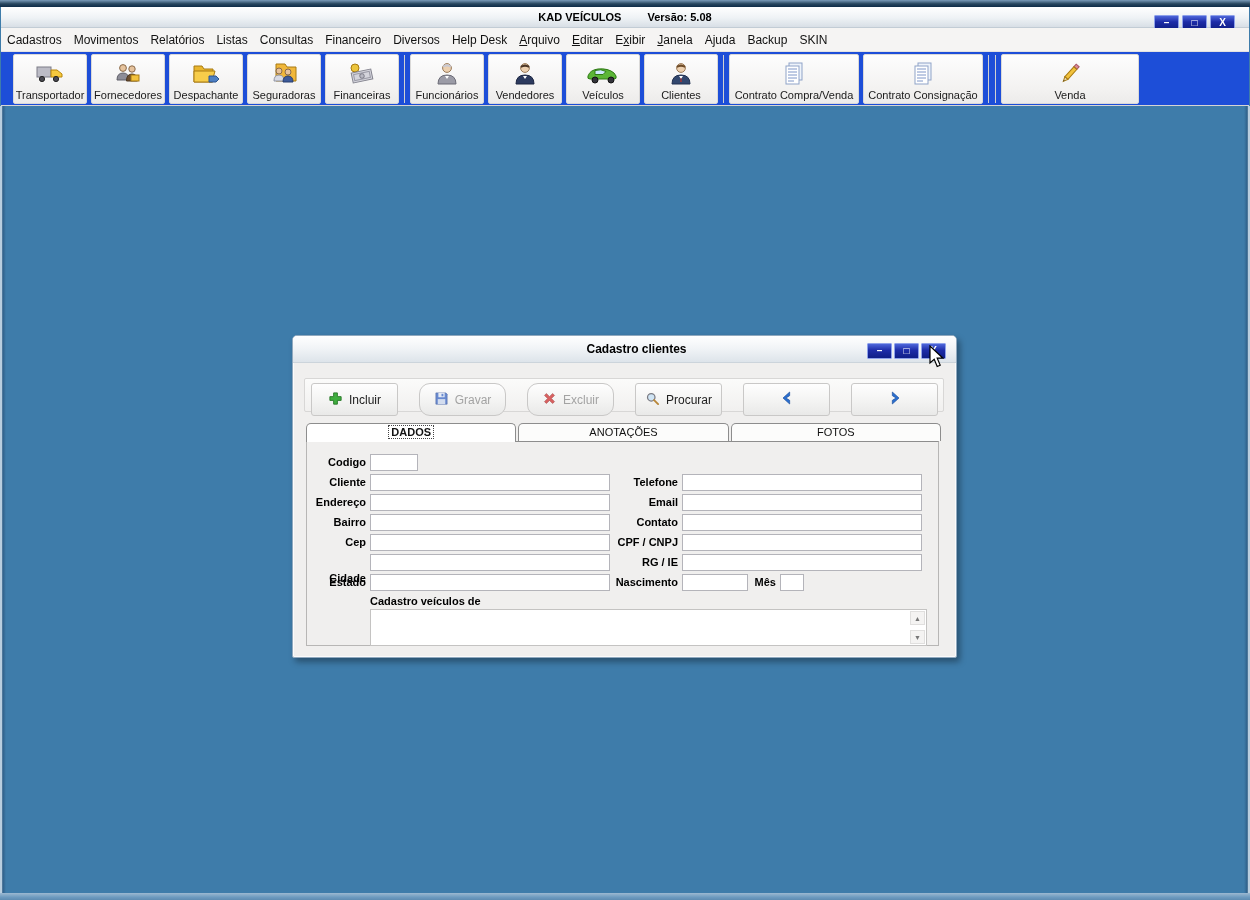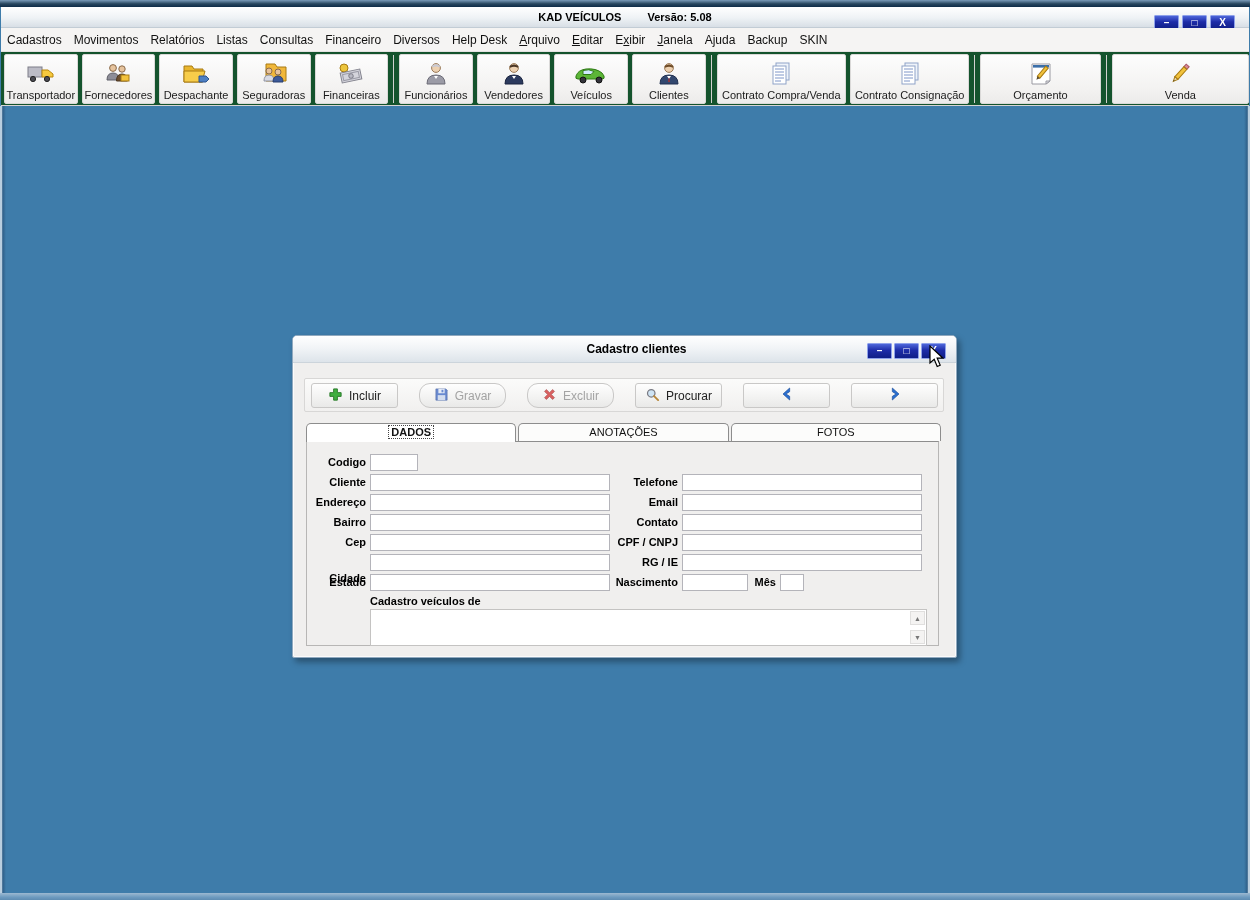--- a/index.html
+++ b/index.html
@@ -30,43 +30,43 @@
     line-height:1; cursor:default; }
 
   
   .menubar { position:absolute; left:1px; top:28px; width:1248px; height:24px;
     background:#f5f4f3; border-bottom:1px solid #e3e2e1; display:flex; align-items:center;
     padding-left:0; }
   .menu-item { font-size:12px; color:#111; padding:0 6px; line-height:24px; white-space:nowrap; }
 
   
   .toolbar { position:absolute; left:1px; top:52px; width:1248px; height:54px;
-    background:#14532d; border-bottom:1px solid #d6d5d4; display:flex; align-items:center;
-    padding-left:3px; gap:4px; }
+    background:#1d4ed8; border-bottom:1px solid #d6d5d4; display:flex; align-items:center;
+    padding-left:12px; gap:4px; }
   .tbtn { height:50px; background:linear-gradient(180deg,#fdfdfd 0%,#f3f2f1 70%,#ecebea 100%);
     border:1px solid #dad9d8; border-radius:2px; display:flex; flex-direction:column;
     align-items:center; justify-content:flex-end; padding-bottom:2px; cursor:default; }
   .tbtn .ticon { height:30px; display:flex; align-items:center; justify-content:center; }
   .tbtn .tlabel { font-size:11px; color:#1a1a1a; white-space:nowrap; }
   .tsep { width:1px; height:48px; background:#d2d1d0; margin:0 1px; }
 
   
   .dialog { position:absolute; left:292px; top:335px; width:665px; height:323px;
     background:#f0efee; border:1px solid #90a9bf; border-radius:5px 5px 2px 2px;
     box-shadow:3px 4px 6px rgba(0,0,0,.35), inset 0 0 0 1px #fbfbfb; }
   .dlg-titlebar { height:27px; background:linear-gradient(180deg,#ffffff 0%,#f0f3f6 50%,#dde4ea 100%);
     border-bottom:1px solid #ccd4db; border-radius:4px 4px 0 0; text-align:center; position:relative; }
   .dlg-title { font-size:12px; font-weight:bold; line-height:27px; color:#000;margin-left:24px; }
   .dlg-ctrls { position:absolute; top:7px; right:10px; display:flex; gap:2px; }
   .dlg-ctrls .blue-btn { width:25px; height:16px; }
 
   .dlg-toolbar { position:absolute; left:11px; top:42px; width:640px; height:34px;
     border:1px solid #d8d7d6; border-radius:2px;
     background:linear-gradient(180deg,#fbfbfa 0%,#f1f0ef 100%); }
-  .dlg-btn { position:absolute; top:4px; width:87px; height:25px;
+  .dlg-btn { position:absolute; top:4px; width:87px; height:33px;
     border:1px solid #c9c8c7; border-radius:3px;
     background:linear-gradient(180deg,#fefefe 0%,#f2f2f1 60%,#e9e9e8 100%);
     display:flex; align-items:center; justify-content:center; gap:6px;
     font-size:12px; color:#222; cursor:default; }
   .dlg-btn.disabled { color:#a3a3a3;border-radius:11px; }
   .dlg-btn.disabled svg { opacity:.75; }
 
   .tabstrip { position:absolute; left:13px; top:87px; width:635px; height:18px; display:flex; gap:2px; }
   .tab { flex:1; border:1px solid #8d8d8d; border-bottom:none; border-radius:5px 5px 0 0;
     background:#fcfcfb; text-align:center; font-size:11px; line-height:17px; color:#111;
@@ -273,34 +273,20 @@
               <line x1="7" y1="17" x2="16" y2="17"></line>
             <line x1="7" y1="20" x2="13" y2="20"></line>
           </g>
         </svg>
       </span>
       <span class="tlabel">Contrato Consignação</span>
     </div>
 
     <div class="tsep"></div>
 
-    <div class="tbtn" style="width:121px">
-      <span class="ticon">
-        <svg width="26" height="26" viewBox="0 0 26 26">
-          <path d="M4 3 h18 v17 l-4 3 h-14 z" fill="#ffffff" stroke="#9a9aa2"></path>
-          <path d="M18 23 l4 -3 h-4 z" fill="#e4e4ea" stroke="#9a9aa2"></path>
-          <rect x="5" y="4" width="16" height="2.6" fill="#3a6ea8"></rect>
-          <g transform="rotate(40 13 13)">
-            <rect x="11.6" y="4" width="3.2" height="13" fill="#f2c23c" stroke="#a87b12"></rect>
-            <path d="M11.6 17 l1.6 3.4 l1.6 -3.4 z" fill="#5a4a2a"></path>
-          </g>
-        </svg>
-      </span>
-      <span class="tlabel">Orçamento</span>
-    </div>
 
     <div class="tsep"></div>
 
     <div class="tbtn" style="width:138px">
       <span class="ticon">
         <svg width="26" height="26" viewBox="0 0 26 26">
           <g transform="rotate(42 13 13)">
             <rect x="11" y="1.5" width="4" height="3.5" fill="#d98a96" stroke="#a85563"></rect>
             <rect x="11" y="5" width="4" height="13.5" fill="#f2c23c" stroke="#a87b12"></rect>
             <path d="M11 18.5 l2 4.5 l2 -4.5 z" fill="#e8d9b8" stroke="#a87b12"></path>

